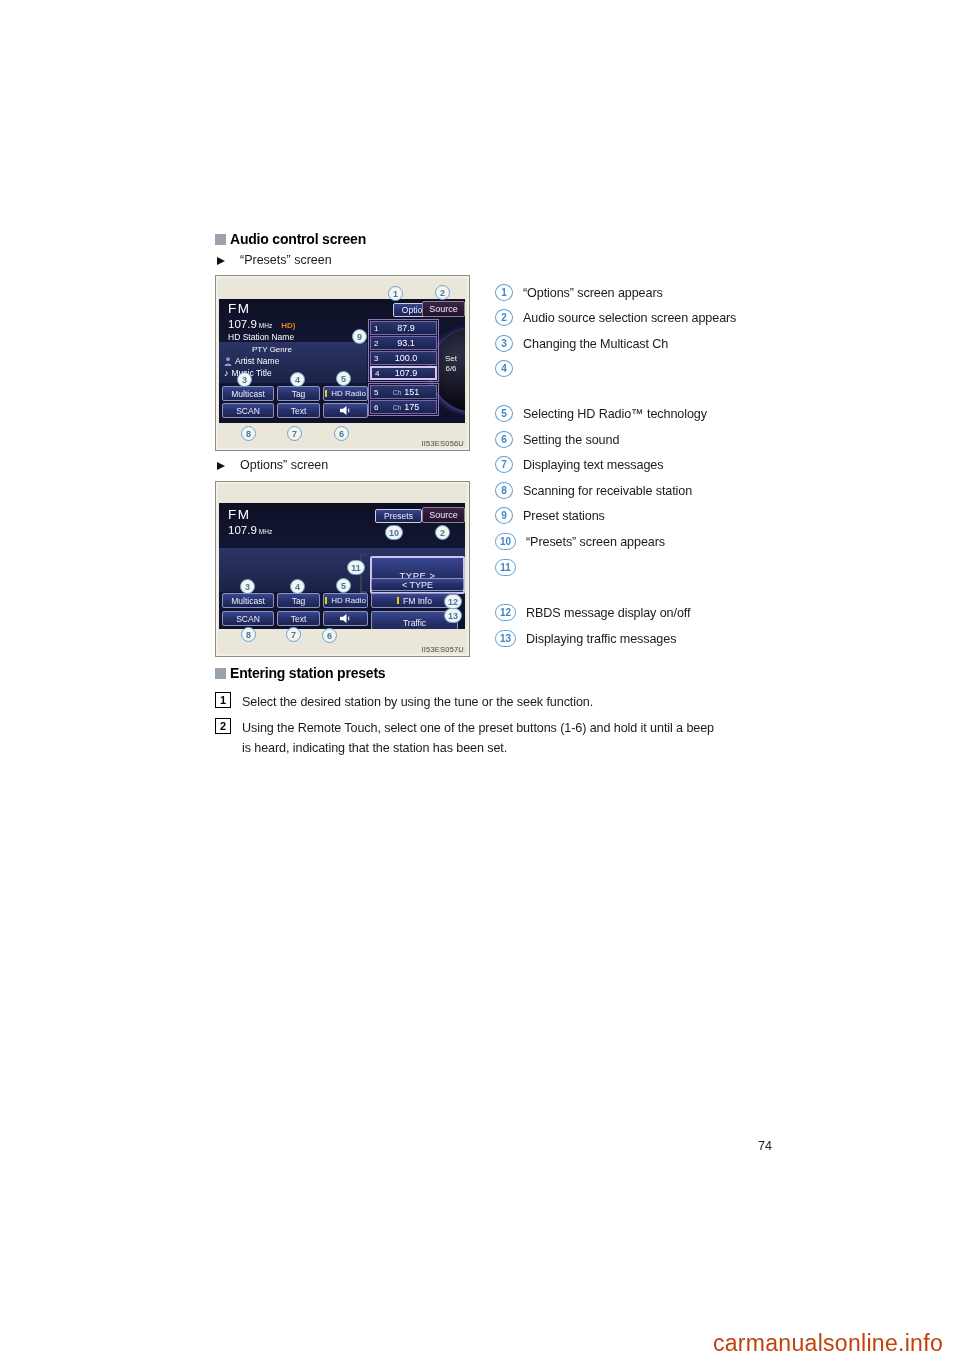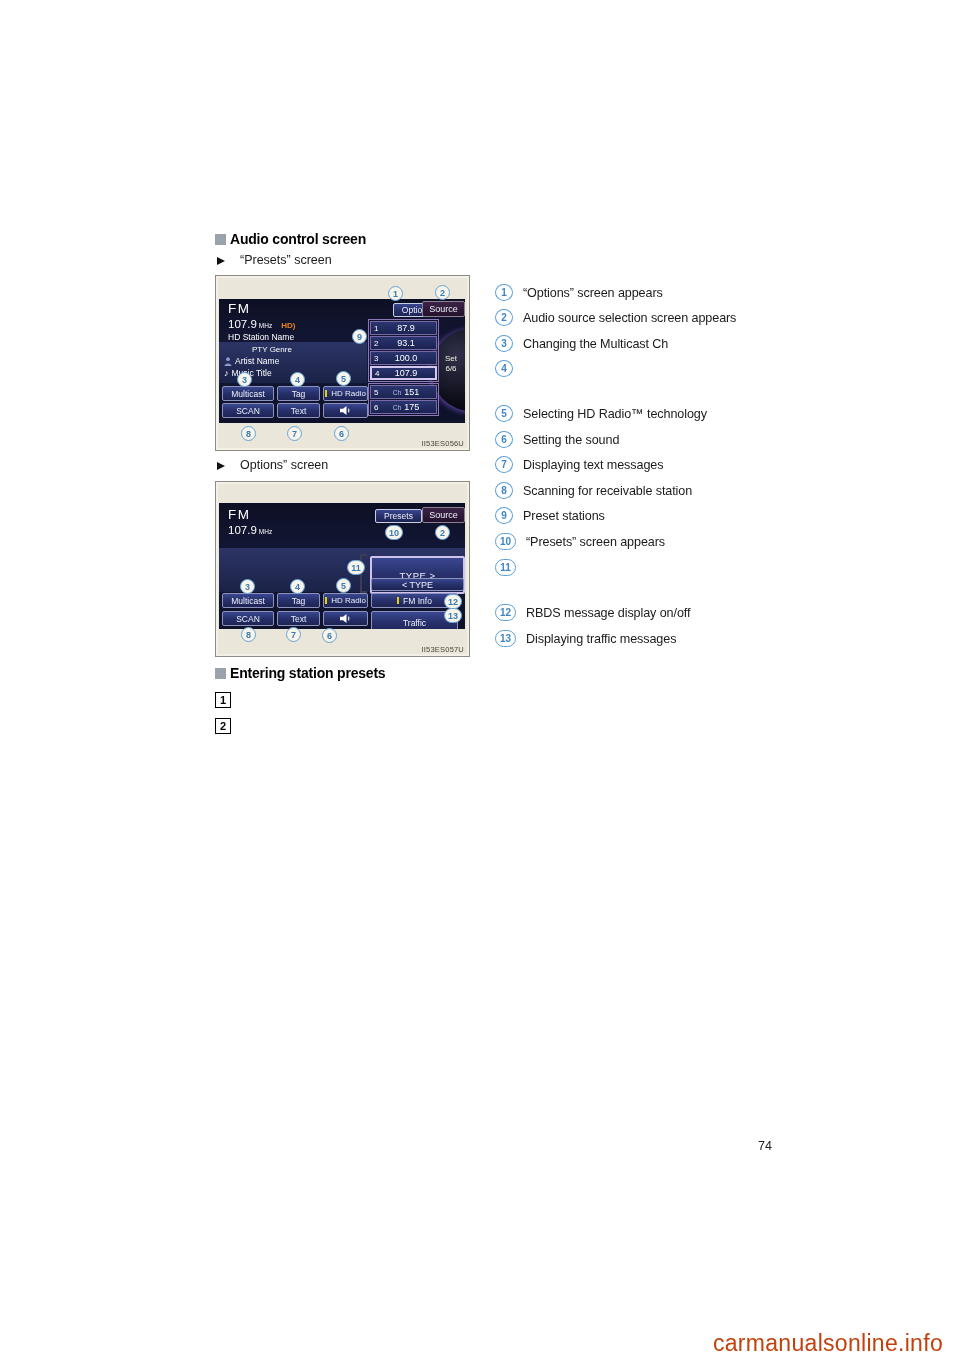--- a/index.html
+++ b/index.html
@@ -311,18 +311,25 @@
       <span class="rc-num w">13</span>
       <div class="rc-tx">
         <div>Displaying traffic messages</div>
       </div>
     </div>
 
   <div class="sq" style="left:215px; top:668px;"></div>
   <div class="h1" style="left:230px; top:665px;">Entering station presets</div>
 
   <div class="stepbox" style="left:215px; top:692px;">1</div>
+  <div class="steptx" style="left:242px; top:693px; width:525px;">
+    <div>Select the desired station by using the tune or the seek function.</div>
+  </div>
 
   <div class="stepbox" style="left:215px; top:718px;">2</div>
+  <div class="steptx" style="left:242px; top:719px; width:525px;">
+    <div>Using the Remote Touch, select one of the preset buttons (1-6) and hold it until a beep</div>
+    <div>is heard, indicating that the station has been set.</div>
+  </div>
 
   <div class="pgnum">74</div>
   <div class="wm">carmanualsonline.info</div>
 </div>
 
 </body></html>

